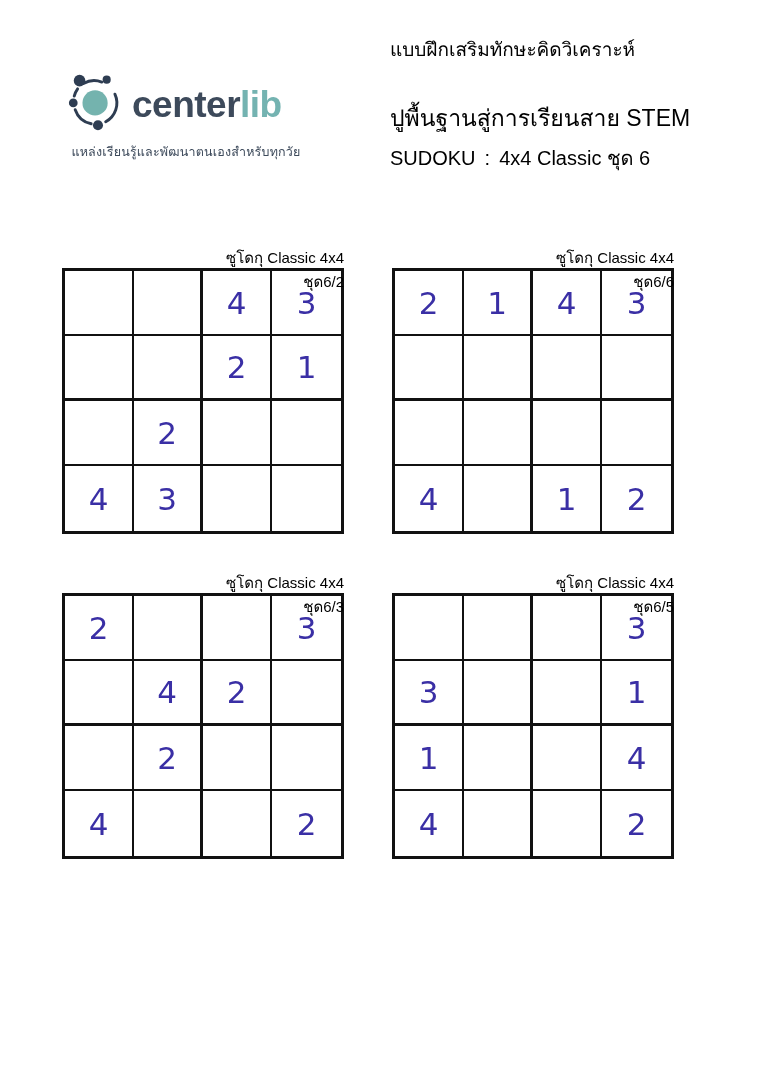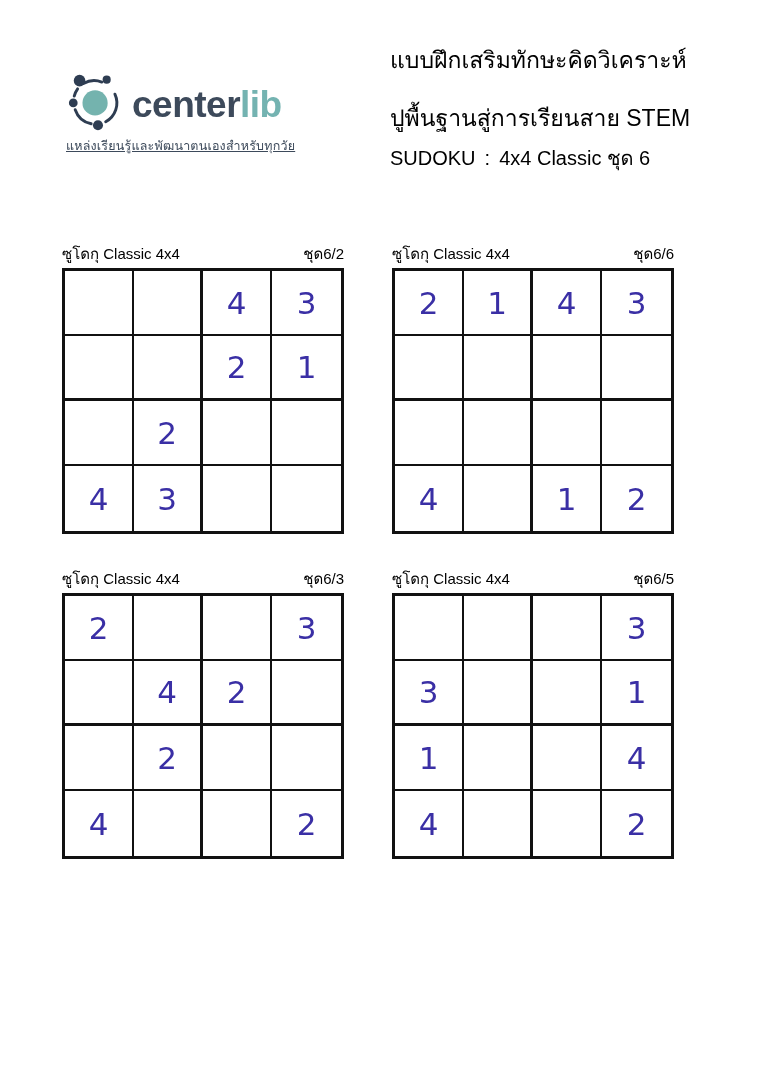--- a/index.html
+++ b/index.html
@@ -9,56 +9,57 @@
     position: relative;
     font-family: "Liberation Sans", sans-serif;
     color: #000;
     overflow: hidden;
   }
 
   
   .logo-block {
     position: absolute; left: 66px; top: 68px;
     width: 240px;
+    text-align: center;
   }
   .logo-row { display: flex; align-items: center; }
   .logo-icon { width: 62px; height: 64px; flex: 0 0 auto; }
   .brand {
     font-size: 37px; font-weight: 600; letter-spacing: -0.5px;
     margin-left: 4px; line-height: 1;
     padding-top: 8px;
   }
   .brand .part-navy { color: var(--brand-navy); }
   .brand .part-teal { color: var(--brand-teal); }
   .tagline {
-    margin-top: 4px;
+    margin-top: 10px;
     font-size: 12.5px; letter-spacing: 0.2px;
     color: var(--brand-navy);
     white-space: nowrap;
-    text-decoration: underline;
   }
 
   
   .header-line { position: absolute; left: 390px; white-space: nowrap; color: #000; }
-  .header-line.l1 { top: 42px;  font-size: 23px; }
+  .header-line.l1 { top: 34px;  font-size: 19px; }
   .header-line.l2 { top: 100px;  font-size: 23px; }
   .header-line.l3 { top: 142px; font-size: 20px; }
   .wide-colon { padding: 0 9px; }
 
   
   .puzzle { position: absolute; width: 282px; }
   .puzzle.p0 { left: 62px;  top: 246px; }
   .puzzle.p1 { left: 392px; top: 246px; }
   .puzzle.p2 { left: 62px;  top: 571px; }
   .puzzle.p3 { left: 392px; top: 571px; }
 
   .puzzle-label {
     display: flex; justify-content: space-between; align-items: flex-end;
     font-size: 15px; height: 20px; margin-bottom: 2px;
     color: #000;
+    flex-direction: column;
   }
 
   .grid {
     width: 282px; height: 266px;
     border: 3px solid var(--grid-line);
     display: grid;
     grid-template-columns: repeat(4, 1fr);
     grid-template-rows: repeat(4, 1fr);
     background: #fff;
   }

